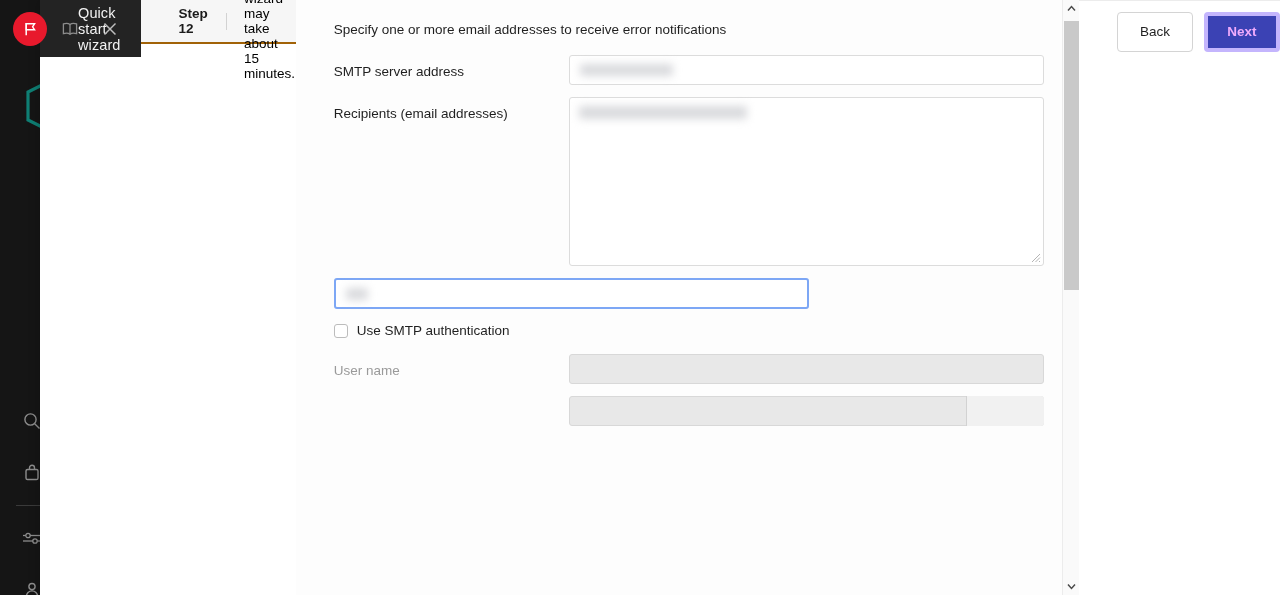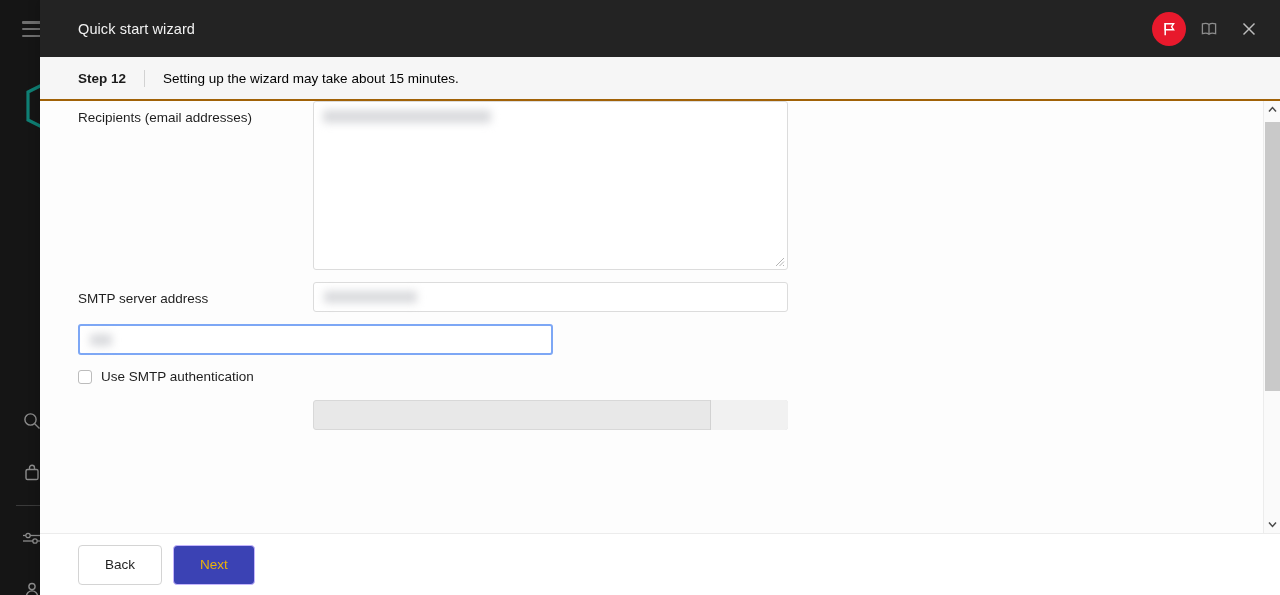--- a/index.html
+++ b/index.html
@@ -36,21 +36,21 @@
   }
   .rail-sep { width: 32px; height: 1px; background: #3a3a3a; margin: 6px auto 6px; }
 
   
   .modal {
     position: absolute;
     left: 40px; top: 0;
     width: 1240px; height: 595px;
     background: #ffffff;
     z-index: 5;
-    display: flex; flex-direction: column;
+    display: flex; flex-direction: row;
     box-shadow: -2px 0 10px rgba(0,0,0,.18);
   }
 
   
   .modal-header {
     height: 57px; flex: 0 0 57px;
     background: #232323;
     display: flex; align-items: center;
     padding: 0 20px 0 38px;
     position: relative;
@@ -201,24 +201,24 @@
     height: 62px; flex: 0 0 62px;
     background: #ffffff;
     border-top: 1px solid #ececec;
     display: flex; align-items: center;
     padding-left: 38px; gap: 11px;
   }
   .btn {
     height: 40px; min-width: 76px;
     border-radius: 4px; font-size: 13.5px;
     font-family: "Liberation Sans", sans-serif;
-    cursor: pointer; padding: 0 26px;
+    cursor: pointer; padding: 0 18px;
   }
   .btn-back { background: #fff; border: 1px solid #d4d4d4; color: #1f1f1f; }
-  .btn-next { background: #3b42b4; border: 1px solid #c4b5fd; color: #eab308; }
+  .btn-next { background: #3b42b4; border: 4px solid #c4b5fd; color: #f0abfc; font-weight: bold; }
 </style>
 </head>
 <body>
 
 <div id="app">
 
   <div class="app-rail">
     <div class="rail-burger">
       <i></i>
         <i></i>
@@ -291,56 +291,63 @@
 
     <div class="step-bar">
       <span class="step-num">Step 12</span>
       <span class="step-div"></span>
       <span class="step-sub">Setting up the wizard may take about 15 minutes.</span>
     </div>
 
     <div class="modal-body">
       <div class="scroll-area">
 
+        <div class="intro">Specify one or more email addresses to receive error notifications</div>
+
+        <div class="field-row">
+          <div class="field-label">SMTP server address</div>
+          <div class="field-ctl">
+            <input class="tinput" type="text" value="" style="">
+            <div class="blur-line" style="left:11px; top:9px; width:93px; height:12px;"></div>
+          </div>
+        </div>
 
         <div class="field-row">
           <div class="field-label">Recipients (email addresses)</div>
           <div class="field-ctl">
             <div class="ta-wrap">
               <textarea class="tbox" value="" style=""></textarea>
               <div class="blur-line" style="left:10px; top:9px; width:168px; height:13px;"></div>
               <svg class="ta-resize" viewBox="0 0 11 11">
                 <line x1="10" y1="2" x2="2" y2="10" stroke="#b4b4b4" stroke-width="1"></line>
                 <line x1="10" y1="5.5" x2="5.5" y2="10" stroke="#b4b4b4" stroke-width="1"></line>
                 <line x1="10" y1="9" x2="9" y2="10" stroke="#b4b4b4" stroke-width="1"></line>
               </svg>
             </div>
           </div>
         </div>
 
         <div class="field-row">
-          <div class="field-label">SMTP server address</div>
-          <div class="field-ctl">
-            <input class="tinput" type="text" value="" style="">
-            <div class="blur-line" style="left:11px; top:9px; width:93px; height:12px;"></div>
-          </div>
-        </div>
-
-        <div class="field-row">
           <div class="field-ctl">
             <input class="tinput focused" type="text" value="" style="">
             <div class="blur-line" style="left:12px; top:10px; width:22px; height:12px;"></div>
           </div>
         </div>
 
         <div class="chk-row">
           <span class="chk-box"></span>
           <span class="chk-lbl">Use SMTP authentication</span>
         </div>
 
+        <div class="field-row">
+          <div class="field-label dim">User name</div>
+          <div class="field-ctl">
+            <input class="tinput disabled" type="text" disabled="" value="" style="">
+          </div>
+        </div>
 
         <div class="pw-row">
           <div class="field-label"></div>
           <div class="pw-ctl">
             <div class="pw-field"></div>
             <div class="pw-btn"></div>
           </div>
         </div>
 
       </div>

